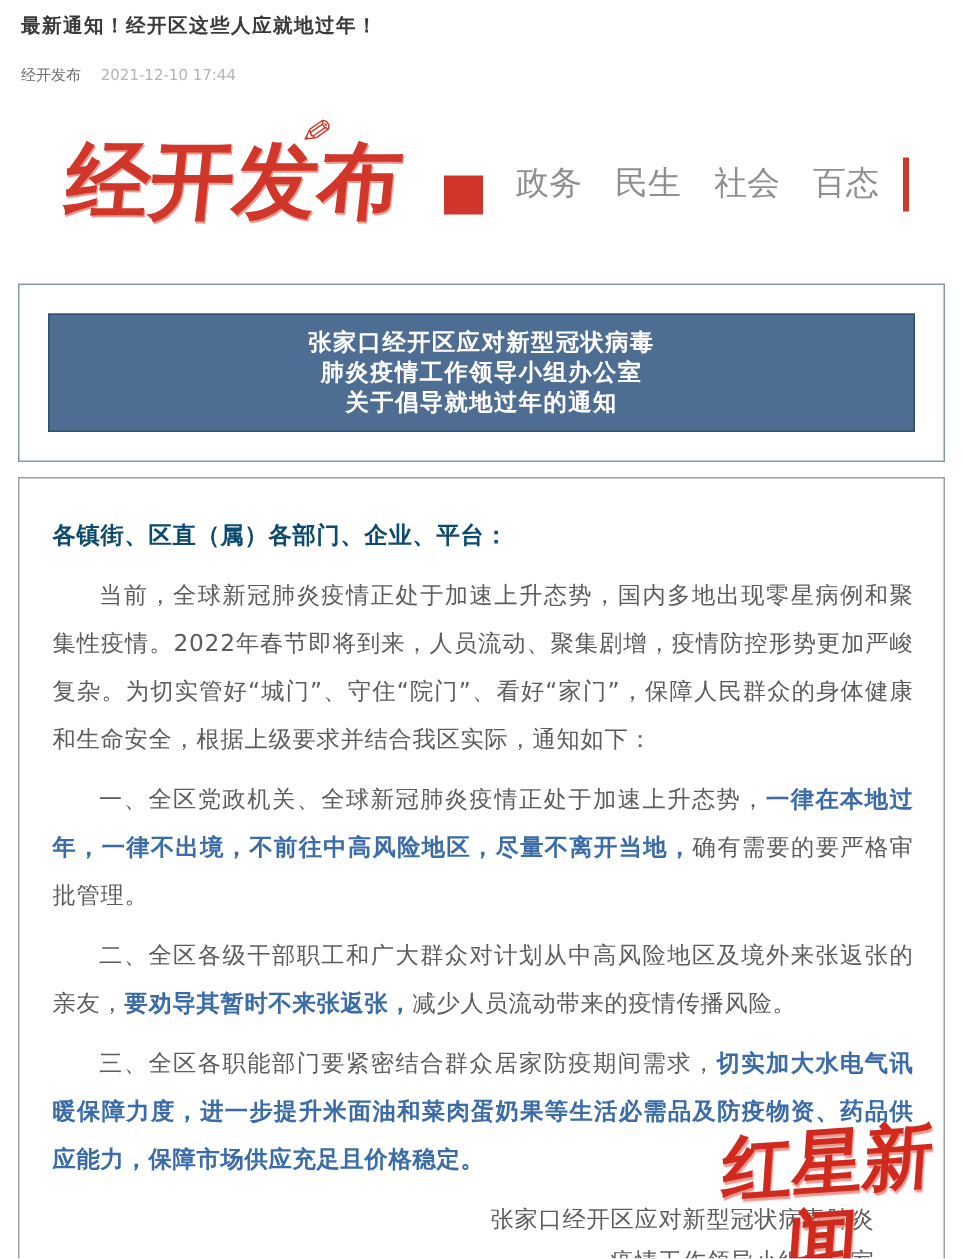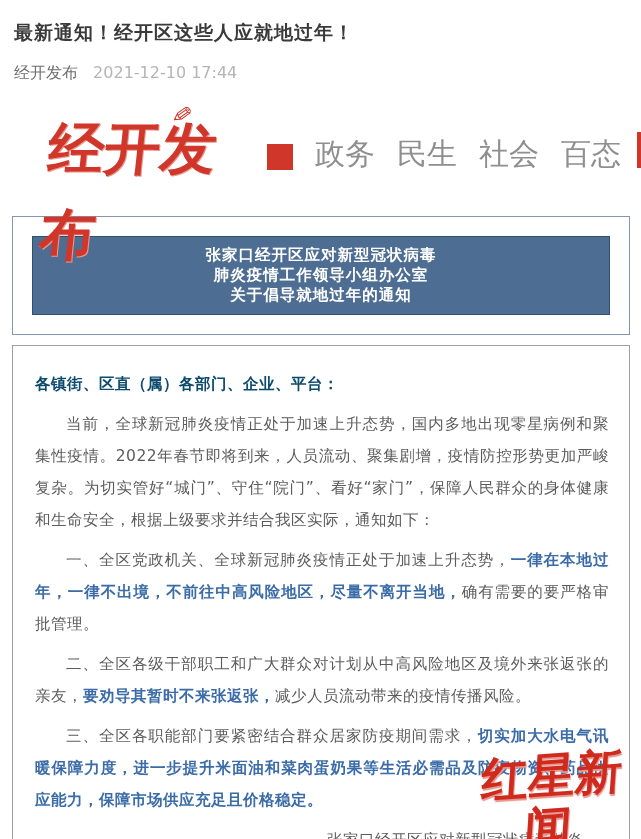--- a/index.html
+++ b/index.html
@@ -1,33 +1,33 @@
 <!DOCTYPE html>
 <html><head>
 <meta charset="utf-8">
 <style>
   html,body{margin:0;padding:0;background:#ffffff;}
   .page{position:relative;width:641px;height:839px;background:#ffffff;overflow:hidden;
         font-family:"DejaVu Sans",sans-serif;}
 
   
-  .title{padding:20px 16px 0 14px;font-size:19px;font-weight:600;color:#3a3a3a;letter-spacing:1px;}
-  .byline{margin:17px 0 0 14px;font-size:16px;color:#6f6f6f;}
+  .title{padding:8px 16px 0 14px;font-size:13px;font-weight:600;color:#3a3a3a;letter-spacing:1px;}
+  .byline{margin:17px 0 0 14px;font-size:10px;color:#6f6f6f;}
   .byline .time{color:#b5b5b5;margin-left:10px;}
 
   
   .banner{margin-top:22px;padding-left:44px;display:flex;align-items:flex-start;height:90px;}
   .logo-wrap{position:relative;display:inline-block;}
   .logo-text{font-size:56px;font-weight:900;color:#d0372a;letter-spacing:0px;
              transform:skewX(-6deg);display:inline-block;line-height:86px;
              text-shadow:1px 1px 0 #e8998f;}
   .pencil-icon{position:absolute;top:-4px;right:48px;font-size:24px;color:#d0372a;
                transform:rotate(100deg);line-height:1;}
   .banner-square{width:26px;height:26px;background:#d0372a;margin:38px 0 0 28px;flex:none;}
-  .slogans{display:flex;margin:28px 0 0 22px;font-size:30px;color:#8f8f8f;gap:22px;white-space:nowrap;}
+  .slogans{display:flex;margin:28px 0 0 22px;font-size:22px;color:#8f8f8f;gap:22px;white-space:nowrap;}
   .slogan-bar{width:4px;height:36px;background:#d0372a;margin:26px 0 0 16px;flex:none;}
 
   
   .blue-box{margin:20px 11px 0 12px;border:1px solid #8496ab;background:#fff;padding:19px;}
   .blue-inner{background:#4d6d92;border:1px solid #31506f;color:#ffffff;text-align:center;
               font-weight:bold;font-size:15.5px;line-height:20px;padding:8px 0 9px;letter-spacing:1px;}
 
   
   .content-box{margin:10px 11px 0 12px;border:1px solid #9f9f9f;box-sizing:border-box;
                height:541px;padding:22px 20px 12px 22px;font-size:15.5px;color:#5c5c5c;

